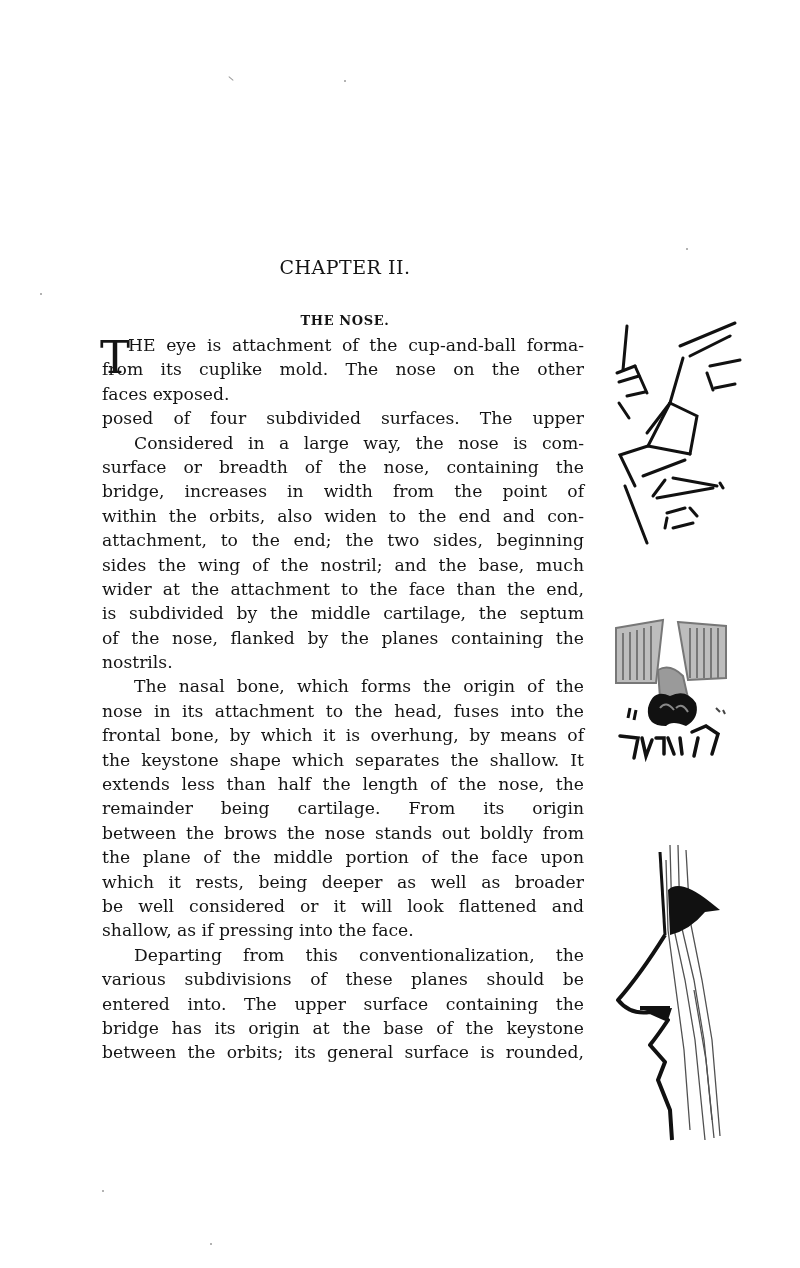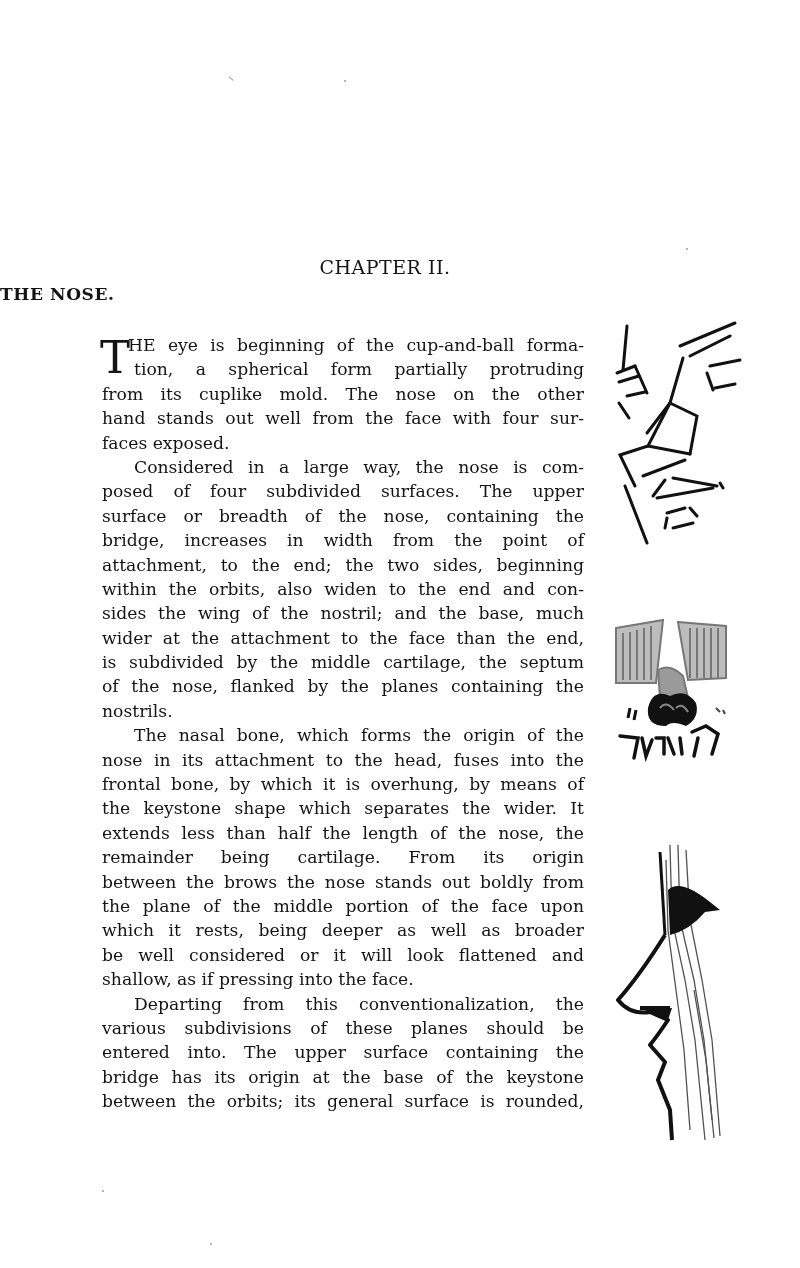--- a/index.html
+++ b/index.html
@@ -1,23 +1,23 @@
 <!DOCTYPE html>
 <html><head>
   <meta charset="utf-8">
   <style>
     html, body { margin:0; padding:0; background:#ffffff; }
     body { width:800px; height:1268px; position:relative; overflow:hidden;
            font-family:"DejaVu Serif", serif; color:#141414; }
     .page { position:absolute; left:0; top:0; width:800px; height:1268px; }
     .speck { position:absolute; background:#9a9a9a; width:2px; height:2px; border-radius:1px; }
     .chapter { position:absolute; left:0; width:690px; top:256px; text-align:center;
-               font-size:19px; letter-spacing:0.5px; font-weight:normal;margin-left:40px; }
-    .subtitle { position:absolute; left:0; width:690px; top:284px; 
-                font-size:17px; font-weight:bold; letter-spacing:0.6px; }
+               font-size:19px; letter-spacing:0.5px; font-weight:normal; }
+    .subtitle { position:absolute; left:0; width:690px; top:313px; text-align:center;
+                font-size:13px; font-weight:bold; letter-spacing:0.6px; }
     .text { position:absolute; left:102px; width:482px; top:333px; }
     .line { height:24.4px; line-height:24.4px; font-size:17.2px; white-space:nowrap;
             text-align:justify; text-align-last:justify; }
     .line.last { text-align-last:left; }
     .line.indent { padding-left:32px; }
     .dropcap-line { position:relative; }
     .dropcap { position:absolute; left:-2px; top:2px; font-size:45px; line-height:45px;
                font-weight:normal; }
     .dc1 { padding-left:26px; }
     .dc2 { padding-left:32px; }
@@ -36,47 +36,45 @@
   <div class="speck" style="left:40px;top:293px;"></div>
 
   <div class="chapter">CHAPTER II.</div>
   <div class="subtitle">THE NOSE.</div>
 
   <div class="text">
 
     <div>
       <div class="line dropcap-line dc1">
         <span class="dropcap">T</span>
-        <span>HE eye is beginning of the cup-and-ball forma-</span>
+        <span>HE eye is attachment of the cup-and-ball forma-</span>
       </div>
-      <div class="line dc2">tion, a spherical form partially protruding</div>
       <div class="line">from its cuplike mold.  The nose on the other</div>
-      <div class="line">hand stands out well from the face with four sur-</div>
       <div class="line last">faces exposed.</div>
     </div>
 
     <div>
+      <div class="line">posed of four subdivided surfaces.  The upper</div>
       <div class="line indent">Considered in a large way, the nose is com-</div>
-      <div class="line">posed of four subdivided surfaces.  The upper</div>
       <div class="line">surface or breadth of the nose, containing the</div>
       <div class="line">bridge, increases in width from the point of</div>
+      <div class="line">within the orbits, also widen to the end and con-</div>
       <div class="line">attachment, to the end; the two sides, beginning</div>
-      <div class="line">within the orbits, also widen to the end and con-</div>
       <div class="line">sides the wing of the nostril; and the base, much</div>
       <div class="line">wider at the attachment to the face than the end,</div>
       <div class="line">is subdivided by the middle cartilage, the septum</div>
       <div class="line">of the nose, flanked by the planes containing the</div>
       <div class="line last">nostrils.</div>
     </div>
 
     <div>
       <div class="line indent">The nasal bone, which forms the origin of the</div>
       <div class="line">nose in its attachment to the head, fuses into the</div>
       <div class="line">frontal bone, by which it is overhung, by means of</div>
-      <div class="line">the keystone shape which separates the wider.  It</div>
+      <div class="line">the keystone shape which separates the shallow.  It</div>
       <div class="line">extends less than half the length of the nose, the</div>
       <div class="line">remainder being cartilage.  From its origin</div>
       <div class="line">between the brows the nose stands out boldly from</div>
       <div class="line">the plane of the middle portion of the face upon</div>
       <div class="line">which it rests, being deeper as well as broader</div>
       <div class="line">be well considered or it will look flattened and</div>
       <div class="line last">shallow, as if pressing into the face.</div>
     </div>
 
     <div>

